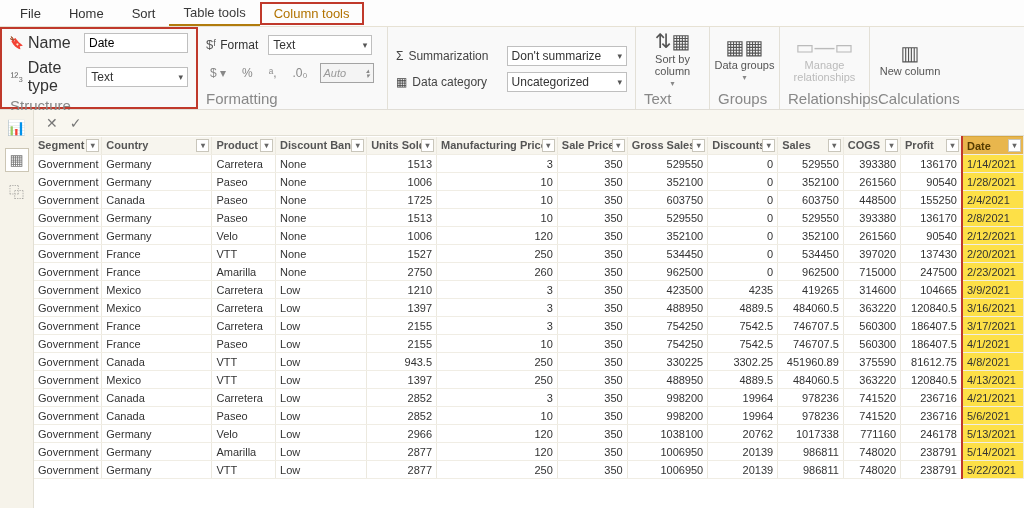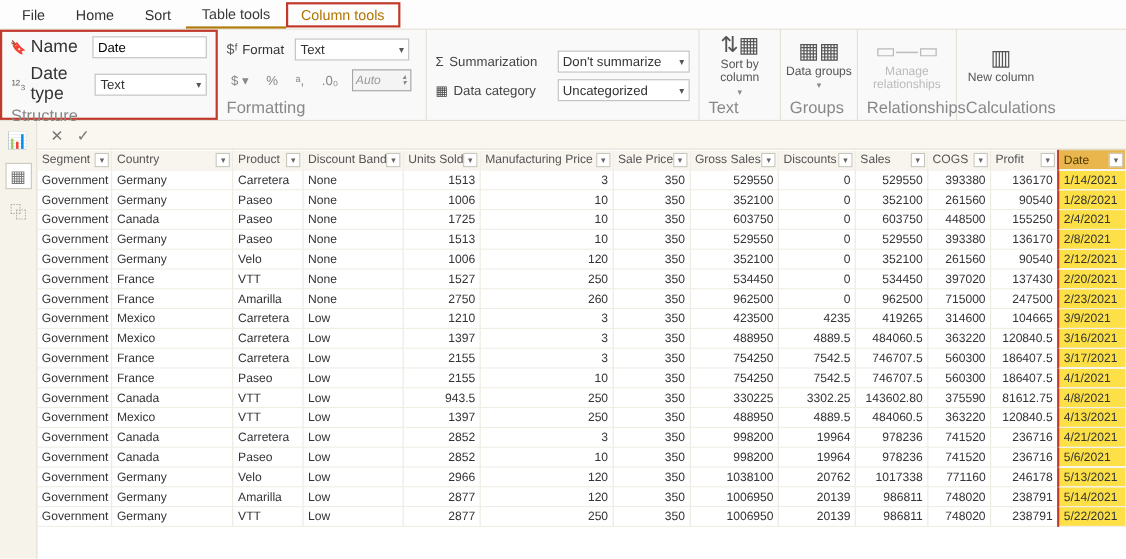--- a/index.html
+++ b/index.html
@@ -153,21 +153,21 @@
     border-right: 1px solid #ece9df;
     border-bottom: 1px solid #f0ede4;
     height: 18px;
     padding: 0 4px;
     white-space: nowrap;
     overflow:hidden;
   }
   table.data th {
     background:#f7f5ee;
     color:#555;
-    font-weight:400;
+    font-weight:700;
     text-align:left;
     position:relative;
   }
   table.data th .dd {
     position:absolute; right:2px; top:2px;
     width:13px; height:13px;
     border:1px solid #c9c6bb;
     background:#fff;
     font-size:8px; line-height:11px; text-align:center; color:#666;
   }
@@ -526,21 +526,21 @@
             <tr>
               <td class="str">Government</td>
               <td class="str">Canada</td>
               <td class="str">VTT</td>
               <td class="str">Low</td>
               <td class="num">943.5</td>
               <td class="num">250</td>
               <td class="num">350</td>
               <td class="num">330225</td>
               <td class="num">3302.25</td>
-              <td class="num">143602.80</td>
+              <td class="num">451960.89</td>
               <td class="num">375590</td>
               <td class="num">81612.75</td>
               <td class="str date-col-cell date-col-stripe">4/8/2021</td>
             </tr>
             <tr>
               <td class="str">Government</td>
               <td class="str">Mexico</td>
               <td class="str">VTT</td>
               <td class="str">Low</td>
               <td class="num">1397</td>

